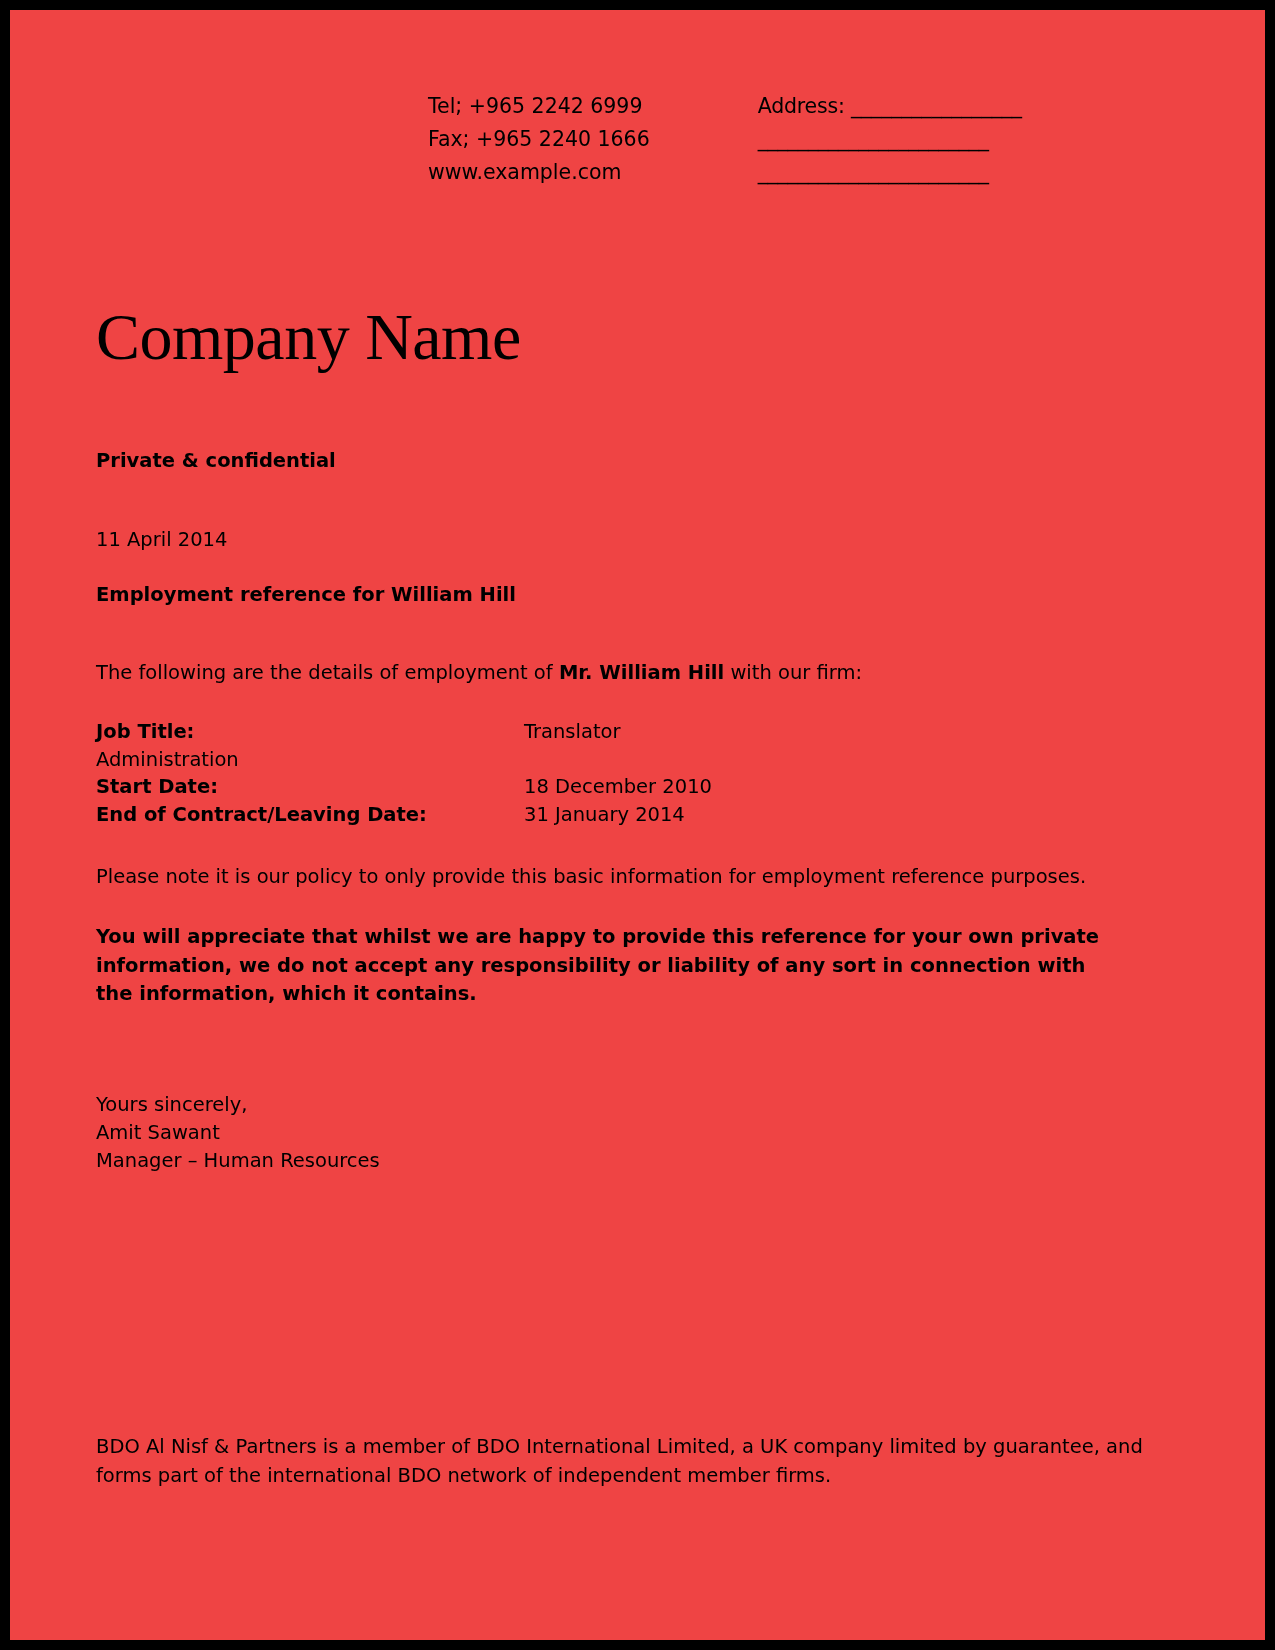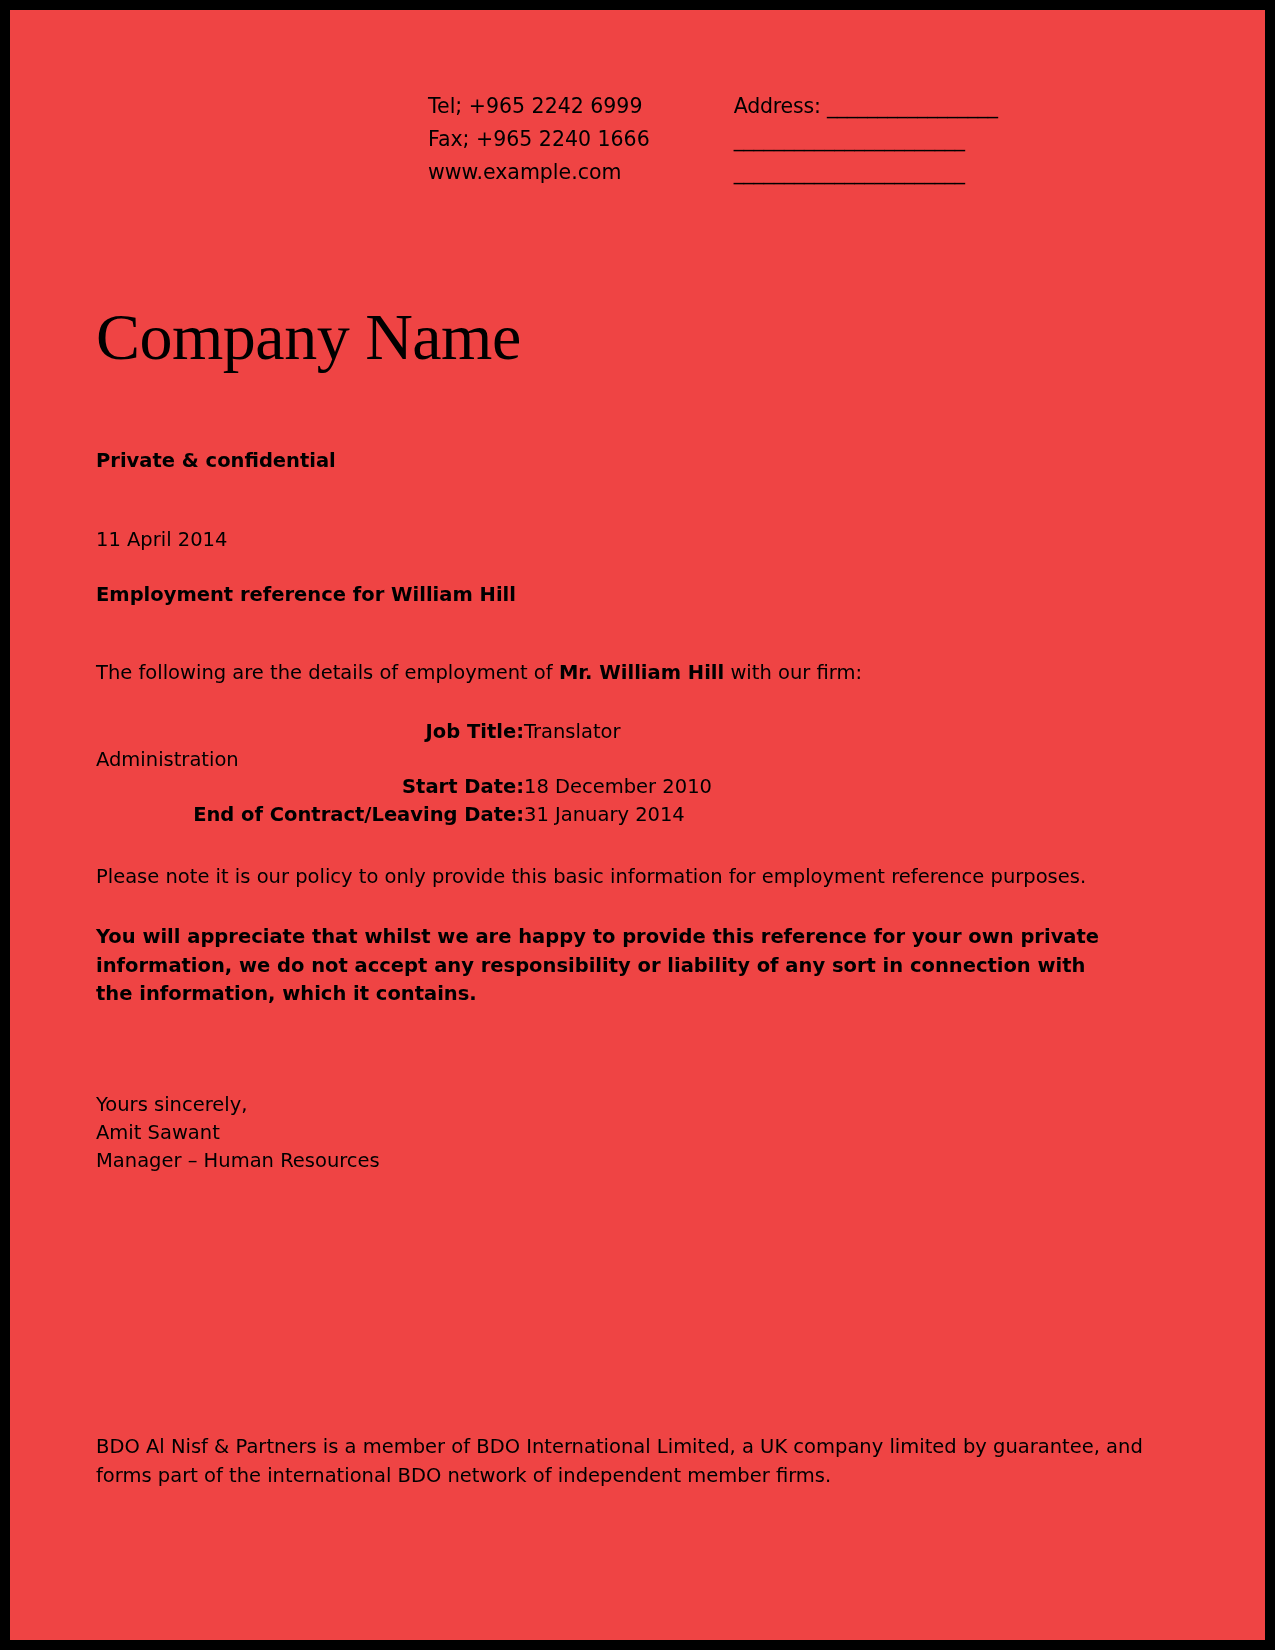--- a/index.html
+++ b/index.html
@@ -38,21 +38,21 @@
     padding-left: 340px;
     margin-top: 18px;
   }
   .contact-block {
     font-size: 20.5px;
     line-height: 1.62;
     white-space: nowrap;
   }
   .contact-line { display: block; }
   .address-block {
-    margin-left: 84px;
+    margin-left: 108px;
     font-size: 20.5px;
     line-height: 1.62;
     white-space: nowrap;
   }
   .address-line { display: block; letter-spacing: -0.2px; }
 
   
   .company-name {
     font-family: "Liberation Serif", serif;
     font-size: 66px;
@@ -82,21 +82,20 @@
     font-size: 19.5px;
   }
   .intro {
     margin-top: 55px;
     font-size: 19.5px;
   }
   .intro strong { font-weight: bold; }
 
   .details {
     margin-top: 34px;
-    text-align: right;
   }
   .detail-row {
     display: flex;
     line-height: 1.42;
   }
   .detail-label {
     width: 428px;
     font-weight: bold;
     font-size: 19.5px;
   }

